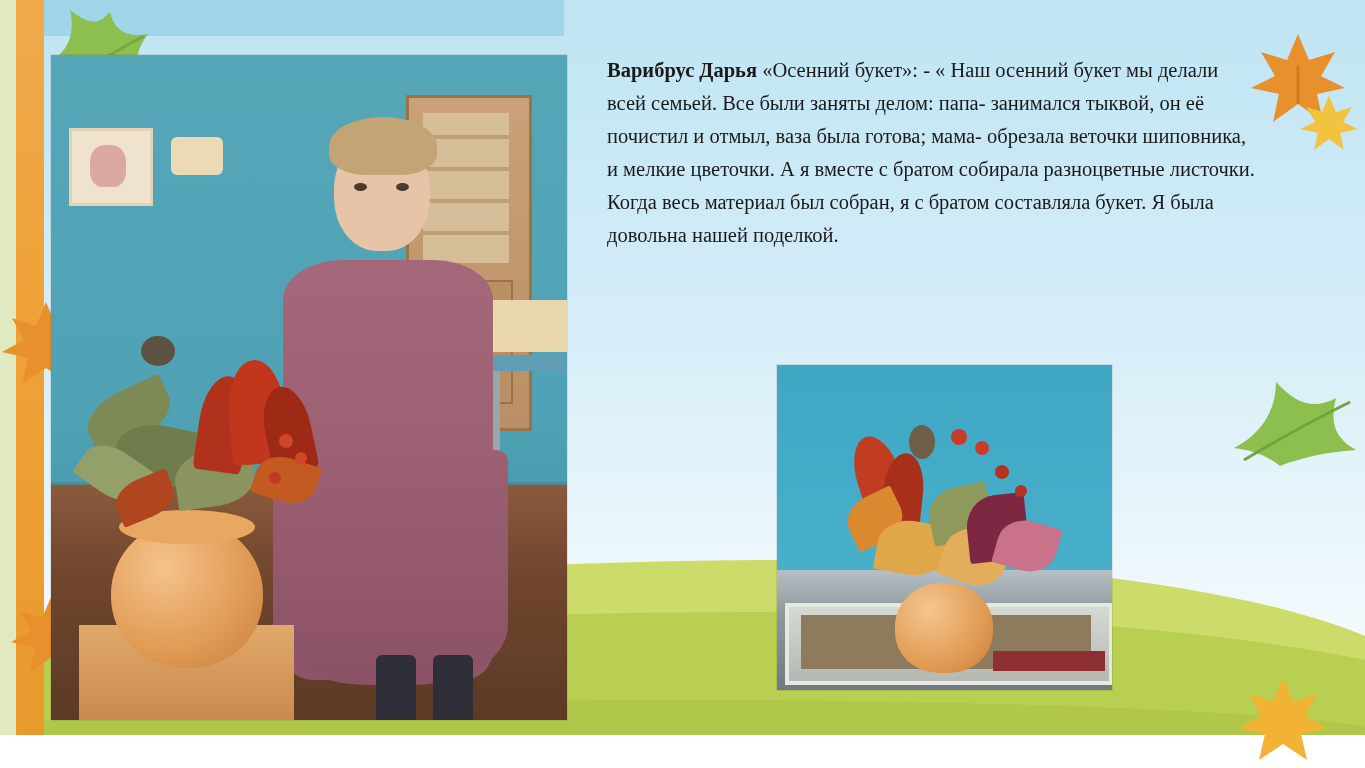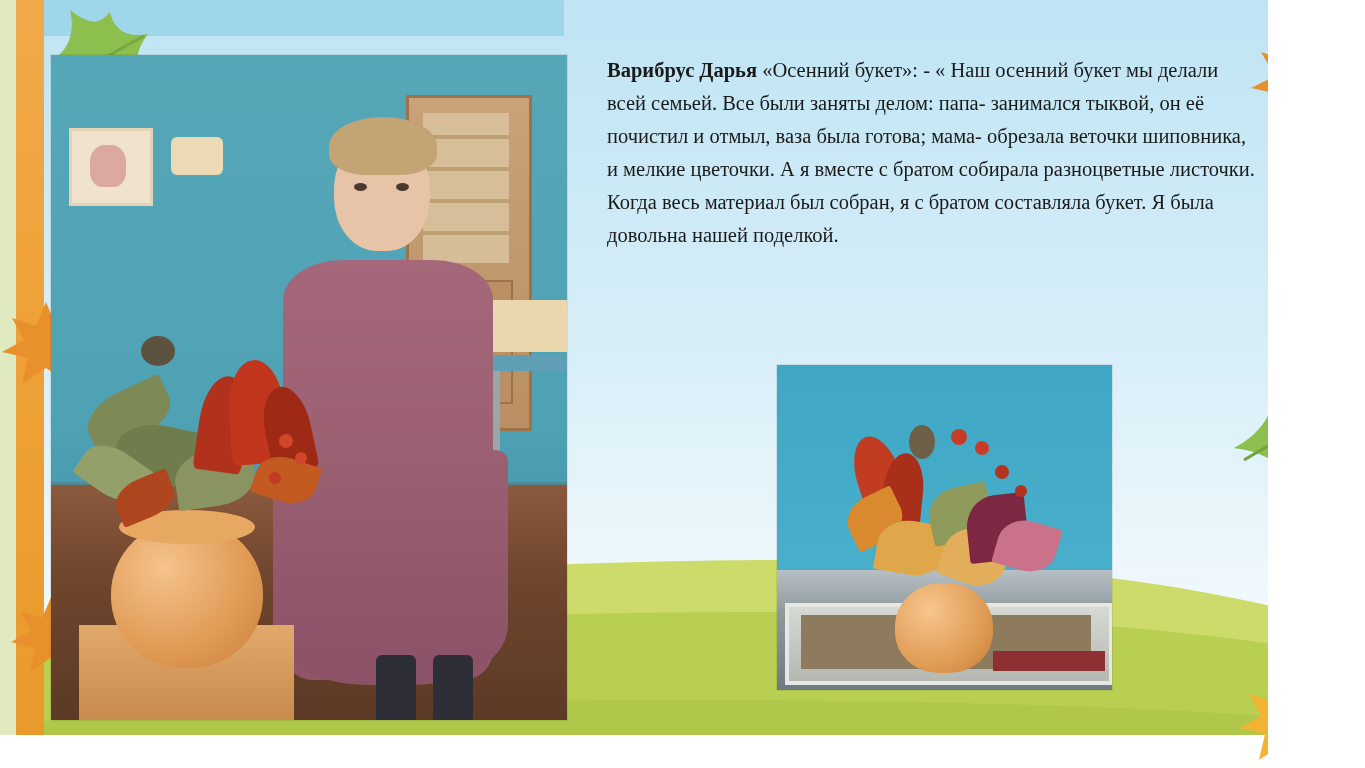--- a/index.html
+++ b/index.html
@@ -2,21 +2,21 @@
 <html lang="ru"><head>
 <meta charset="utf-8">
 <style>
   html, body {
     margin: 0;
     padding: 0;
     background: #ffffff;
   }
   #slide {
     position: relative;
-    width: 1268px;
+    width: 1365px;
     height: 768px;
     overflow: hidden;
     background: #f0abfc;
     font-family: "Liberation Serif", serif;
   }
 
   
   .bg-sky {
     position: absolute;
     left: 0; top: 0;

